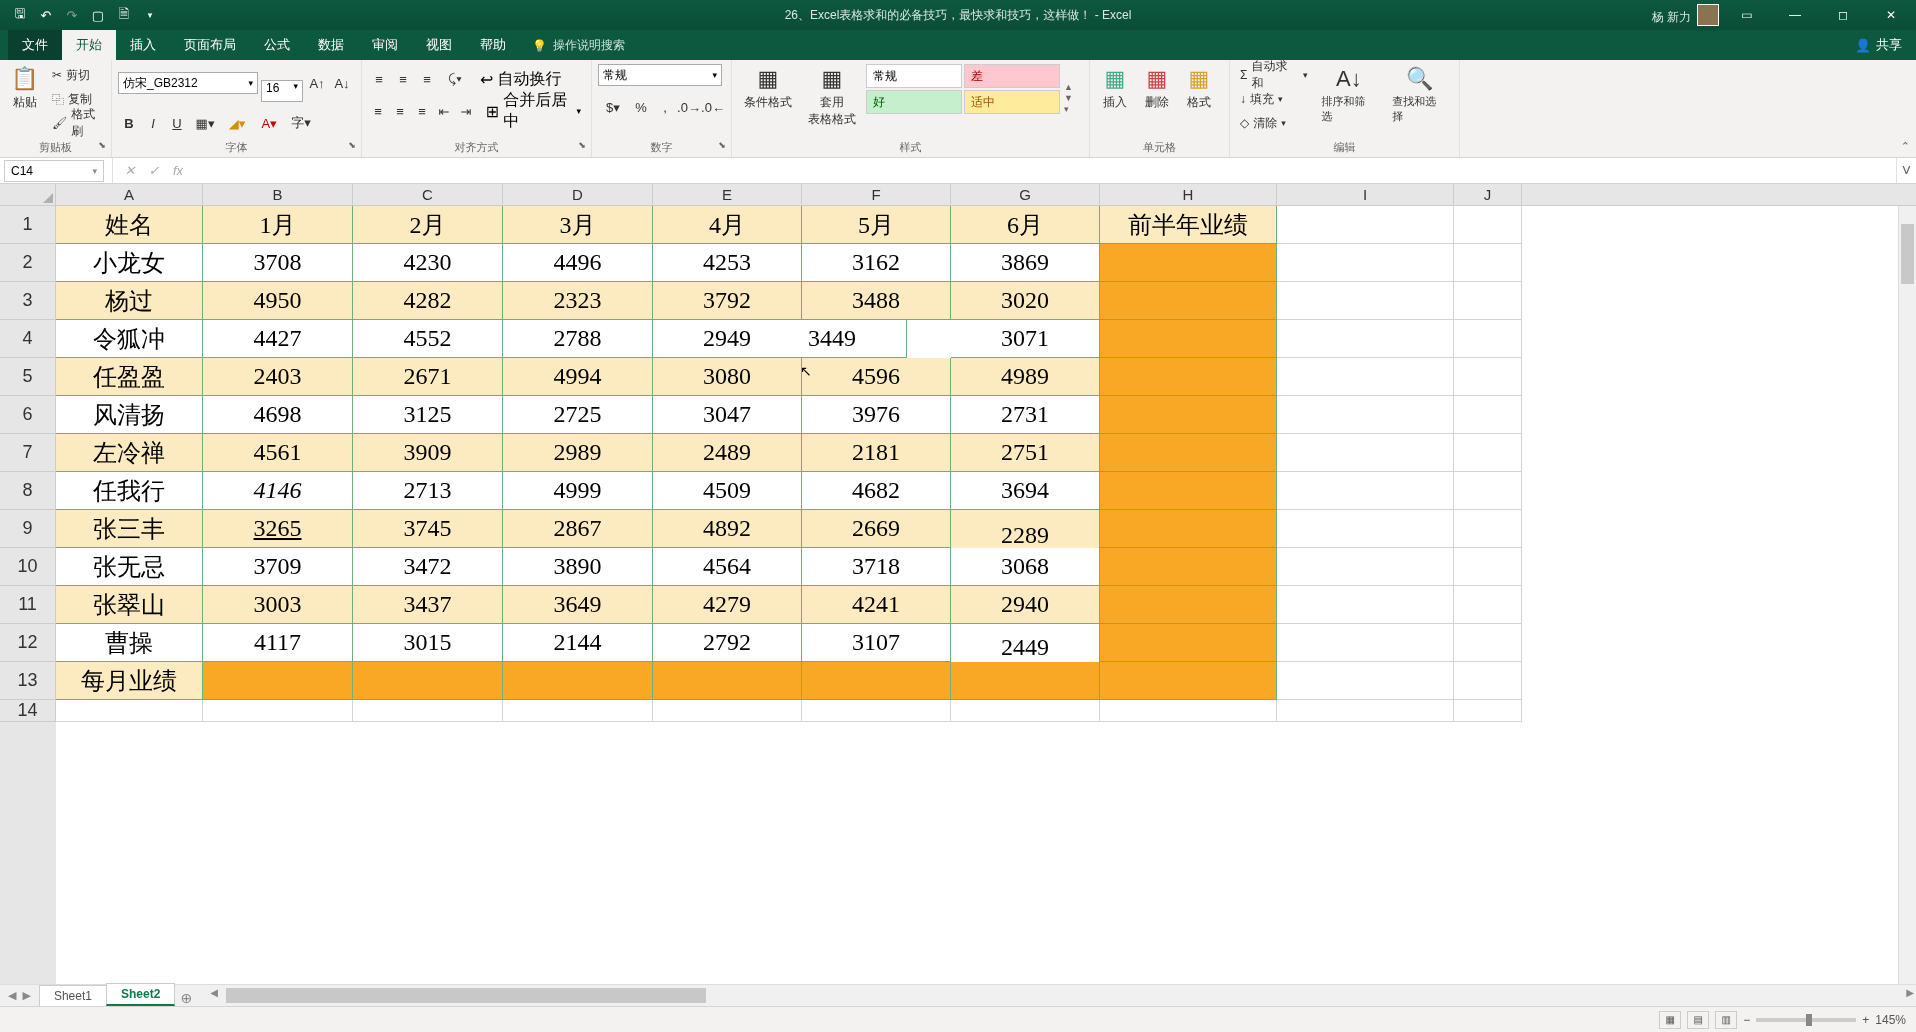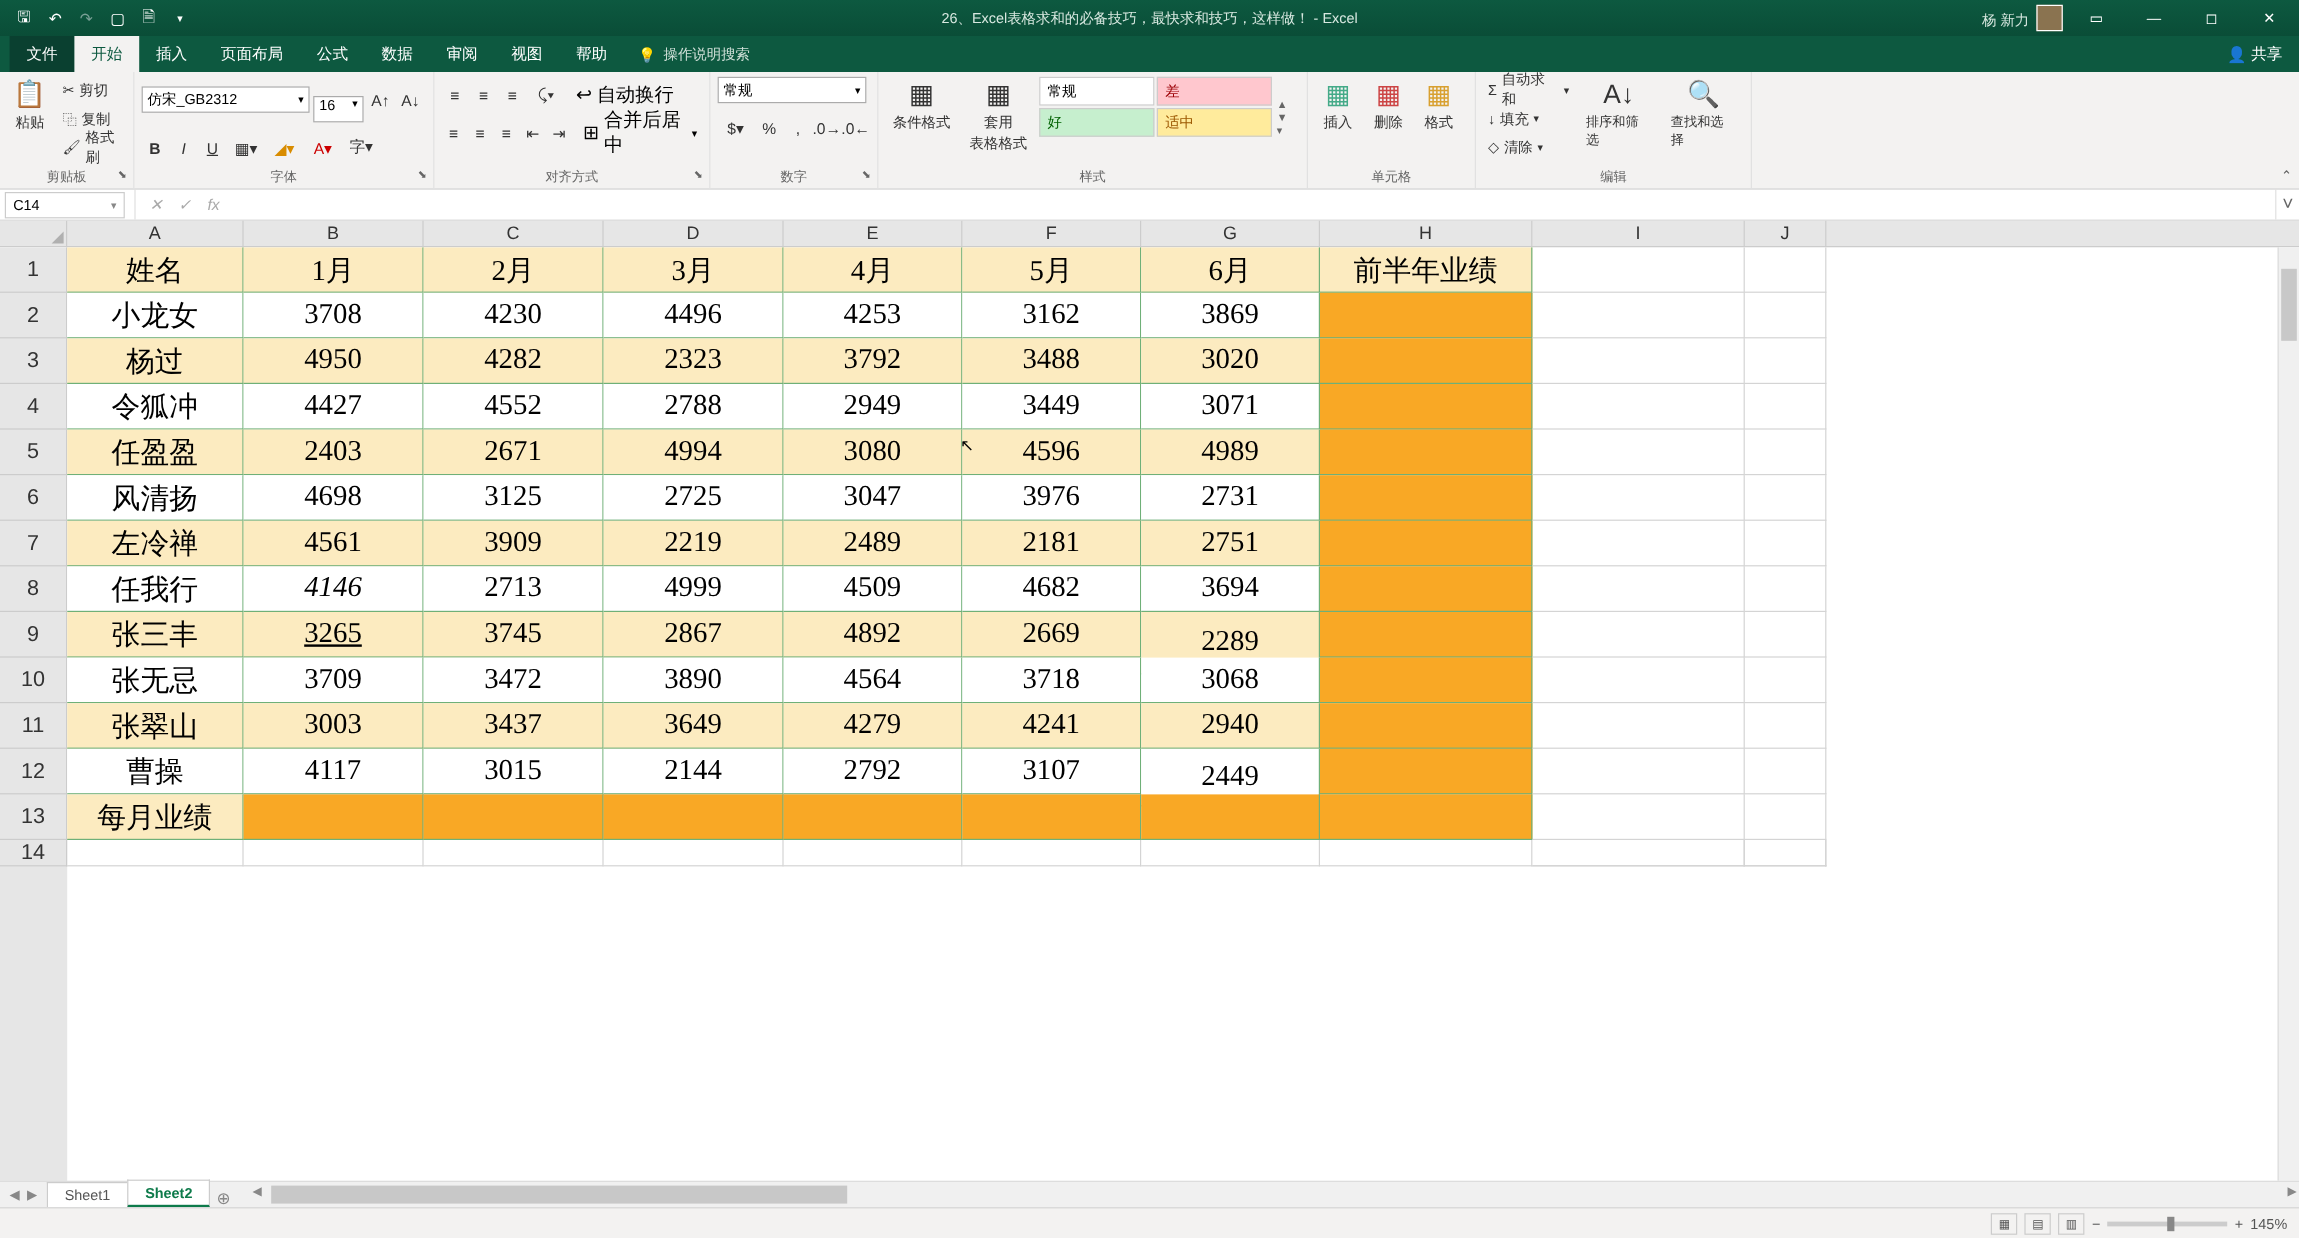--- a/index.html
+++ b/index.html
@@ -393,21 +393,21 @@
         <div class="cell even" style="left: 447px; top: 76px; width: 150px; height: 38px;">2323</div>
         <div class="cell even" style="left: 597px; top: 76px; width: 149px; height: 38px;">3792</div>
         <div class="cell even" style="left: 746px; top: 76px; width: 149px; height: 38px;">3488</div>
         <div class="cell even" style="left: 895px; top: 76px; width: 149px; height: 38px;">3020</div>
         <div class="cell orange" style="left: 1044px; top: 76px; width: 177px; height: 38px;"></div>
         <div class="cell odd" style="left: 0px; top: 114px; width: 147px; height: 38px;">令狐冲</div>
         <div class="cell odd" style="left: 147px; top: 114px; width: 150px; height: 38px;">4427</div>
         <div class="cell odd" style="left: 297px; top: 114px; width: 150px; height: 38px;">4552</div>
         <div class="cell odd" style="left: 447px; top: 114px; width: 150px; height: 38px;">2788</div>
         <div class="cell odd" style="left: 597px; top: 114px; width: 149px; height: 38px;">2949</div>
-        <div class="cell odd" style="left: 746px; top: 114px; width: 149px; height: 38px;">3449</div>
+        <div class="cell odd" style="left: 702px; top: 114px; width: 149px; height: 38px;">3449</div>
         <div class="cell odd" style="left: 895px; top: 114px; width: 149px; height: 38px;">3071</div>
         <div class="cell orange" style="left: 1044px; top: 114px; width: 177px; height: 38px;"></div>
         <div class="cell even" style="left: 0px; top: 152px; width: 147px; height: 38px;">任盈盈</div>
         <div class="cell even" style="left: 147px; top: 152px; width: 150px; height: 38px;">2403</div>
         <div class="cell even" style="left: 297px; top: 152px; width: 150px; height: 38px;">2671</div>
         <div class="cell even" style="left: 447px; top: 152px; width: 150px; height: 38px;">4994</div>
         <div class="cell even" style="left: 597px; top: 152px; width: 149px; height: 38px;">3080</div>
         <div class="cell even" style="left: 746px; top: 152px; width: 149px; height: 38px;">4596</div>
         <div class="cell even" style="left: 895px; top: 152px; width: 149px; height: 38px;">4989</div>
         <div class="cell orange" style="left: 1044px; top: 152px; width: 177px; height: 38px;"></div>
@@ -415,21 +415,21 @@
         <div class="cell odd" style="left: 147px; top: 190px; width: 150px; height: 38px;">4698</div>
         <div class="cell odd" style="left: 297px; top: 190px; width: 150px; height: 38px;">3125</div>
         <div class="cell odd" style="left: 447px; top: 190px; width: 150px; height: 38px;">2725</div>
         <div class="cell odd" style="left: 597px; top: 190px; width: 149px; height: 38px;">3047</div>
         <div class="cell odd" style="left: 746px; top: 190px; width: 149px; height: 38px;">3976</div>
         <div class="cell odd" style="left: 895px; top: 190px; width: 149px; height: 38px;">2731</div>
         <div class="cell orange" style="left: 1044px; top: 190px; width: 177px; height: 38px;"></div>
         <div class="cell even" style="left: 0px; top: 228px; width: 147px; height: 38px;">左冷禅</div>
         <div class="cell even" style="left: 147px; top: 228px; width: 150px; height: 38px;">4561</div>
         <div class="cell even" style="left: 297px; top: 228px; width: 150px; height: 38px;">3909</div>
-        <div class="cell even" style="left: 447px; top: 228px; width: 150px; height: 38px;">2219</div>
+        <div class="cell even" style="left: 447px; top: 228px; width: 150px; height: 38px;">2989</div>
         <div class="cell even" style="left: 597px; top: 228px; width: 149px; height: 38px;">2489</div>
         <div class="cell even" style="left: 746px; top: 228px; width: 149px; height: 38px;">2181</div>
         <div class="cell even" style="left: 895px; top: 228px; width: 149px; height: 38px;">2751</div>
         <div class="cell orange" style="left: 1044px; top: 228px; width: 177px; height: 38px;"></div>
         <div class="cell odd" style="left: 0px; top: 266px; width: 147px; height: 38px;">任我行</div>
         <div class="cell odd" style="left: 147px; top: 266px; width: 150px; height: 38px; font-style: italic;">4146</div>
         <div class="cell odd" style="left: 297px; top: 266px; width: 150px; height: 38px;">2713</div>
         <div class="cell odd" style="left: 447px; top: 266px; width: 150px; height: 38px;">4999</div>
         <div class="cell odd" style="left: 597px; top: 266px; width: 149px; height: 38px;">4509</div>
         <div class="cell odd" style="left: 746px; top: 266px; width: 149px; height: 38px;">4682</div>

